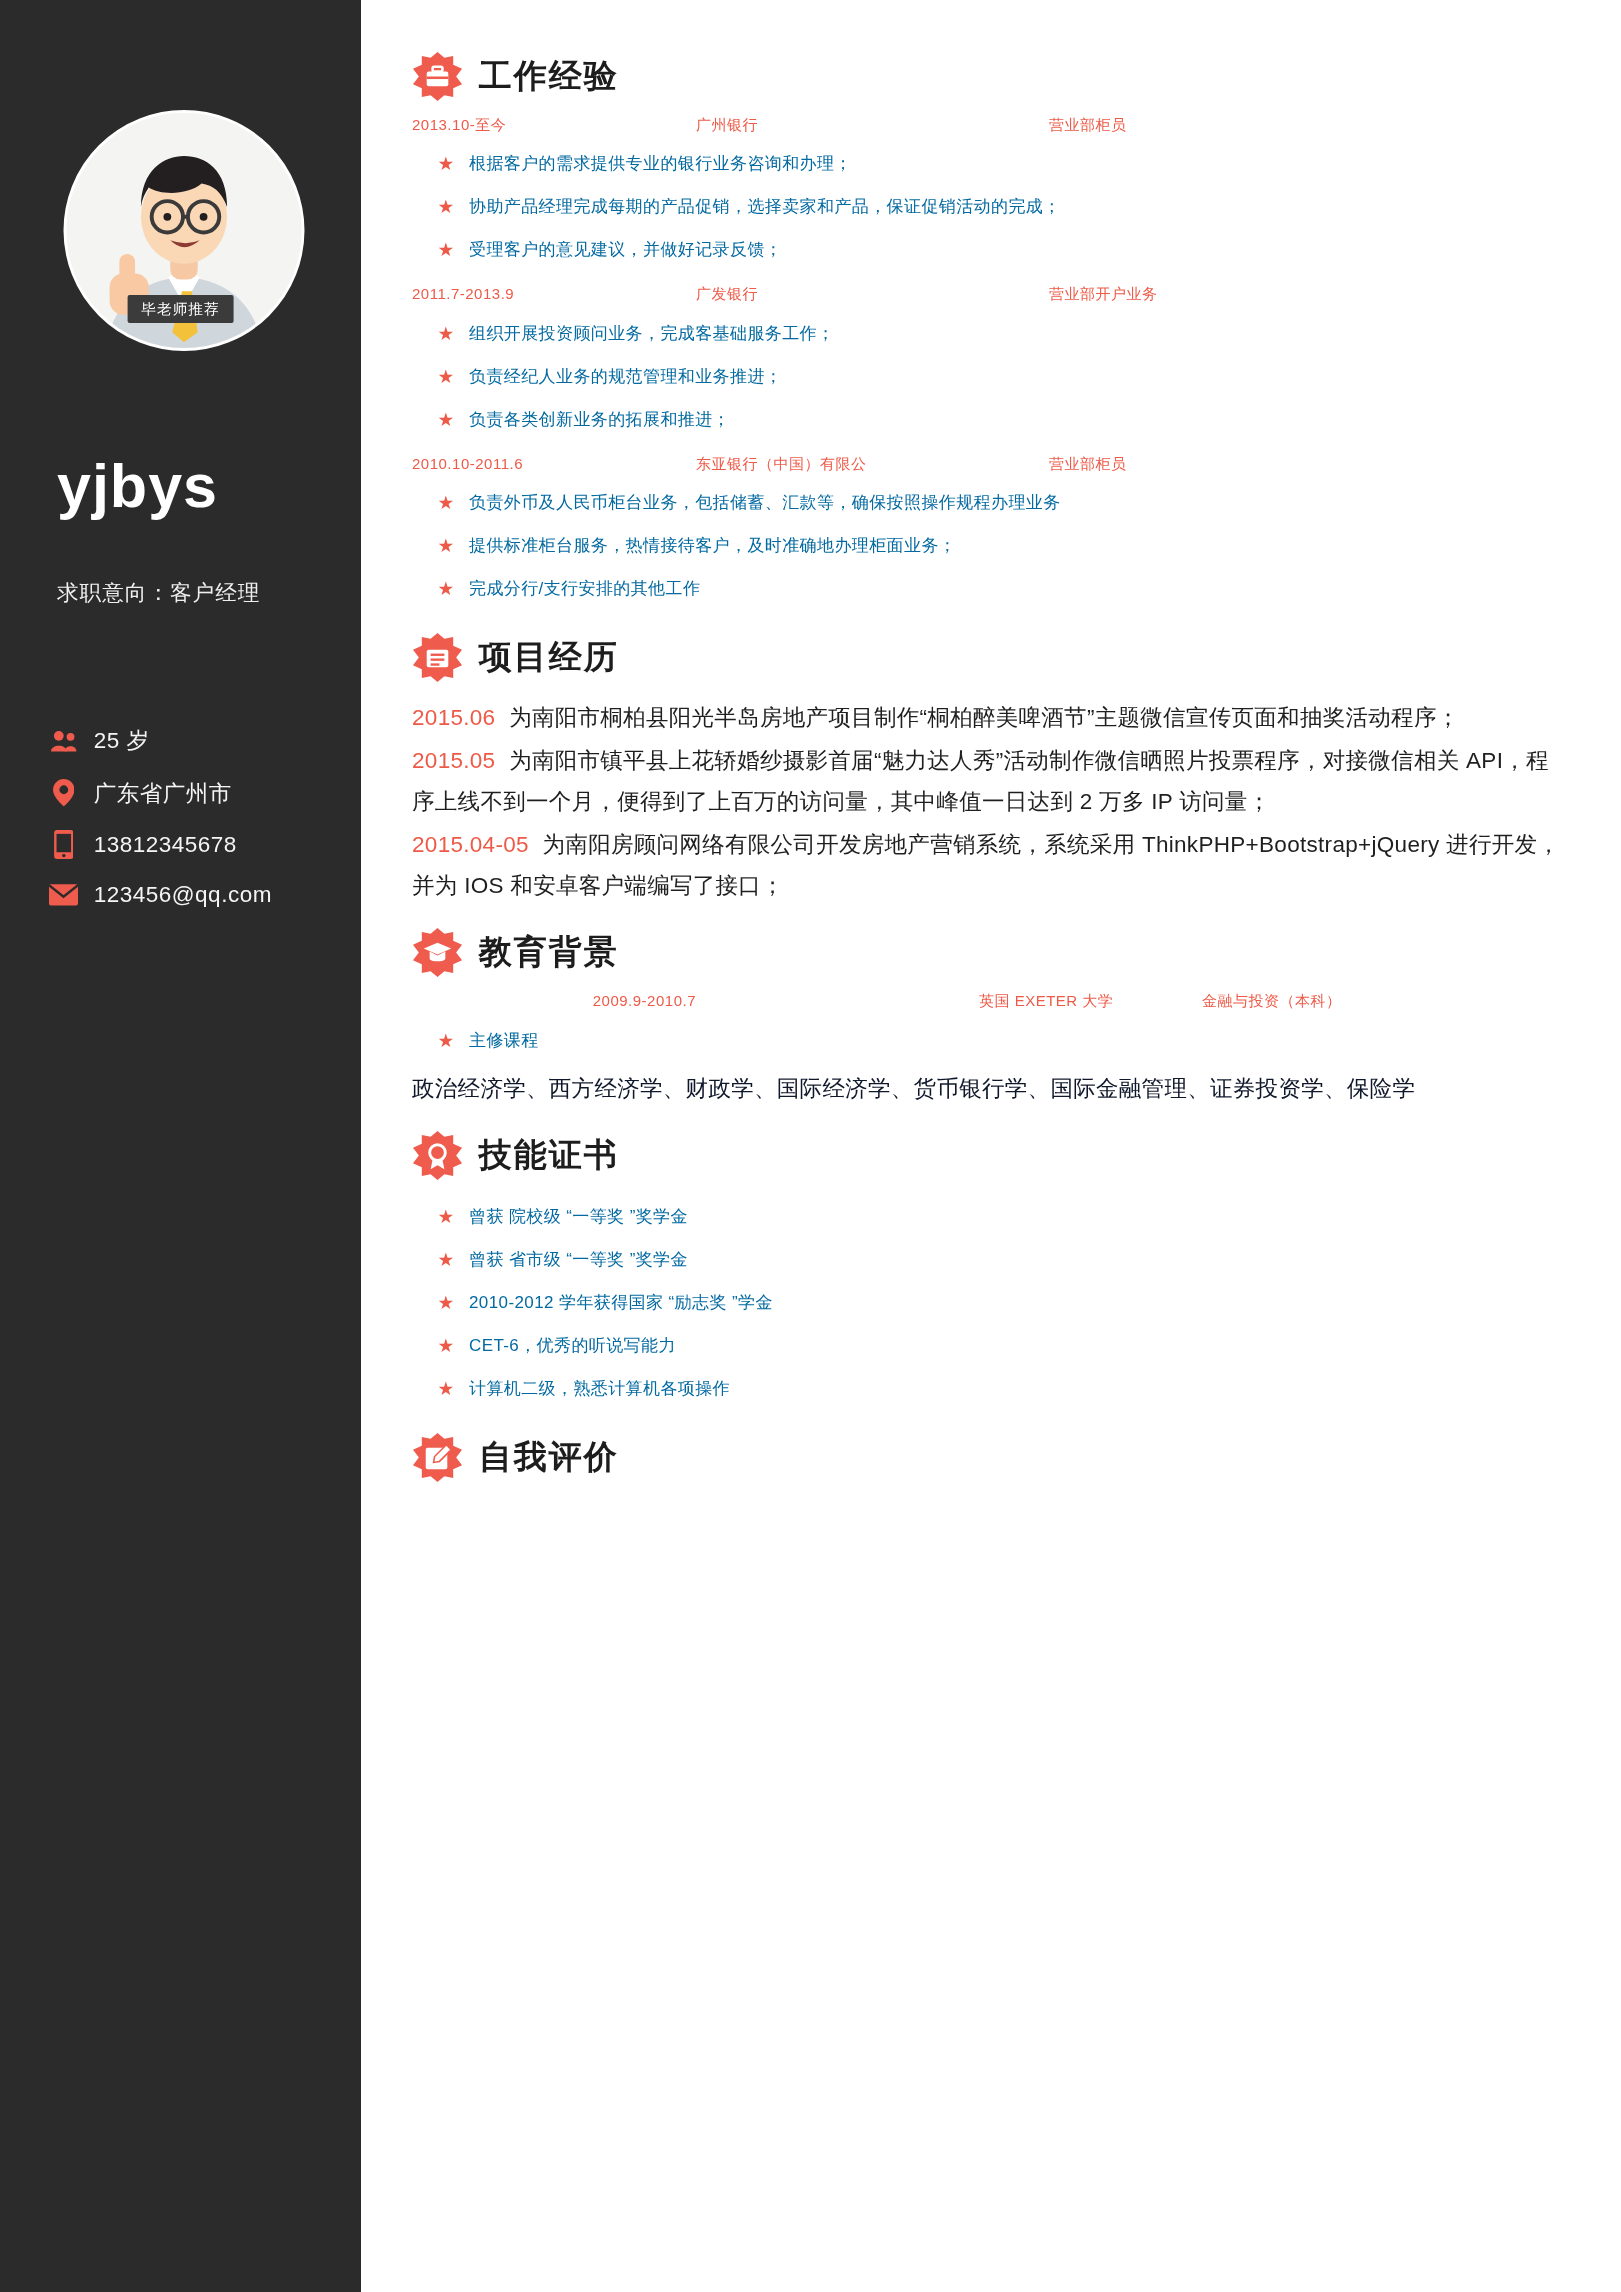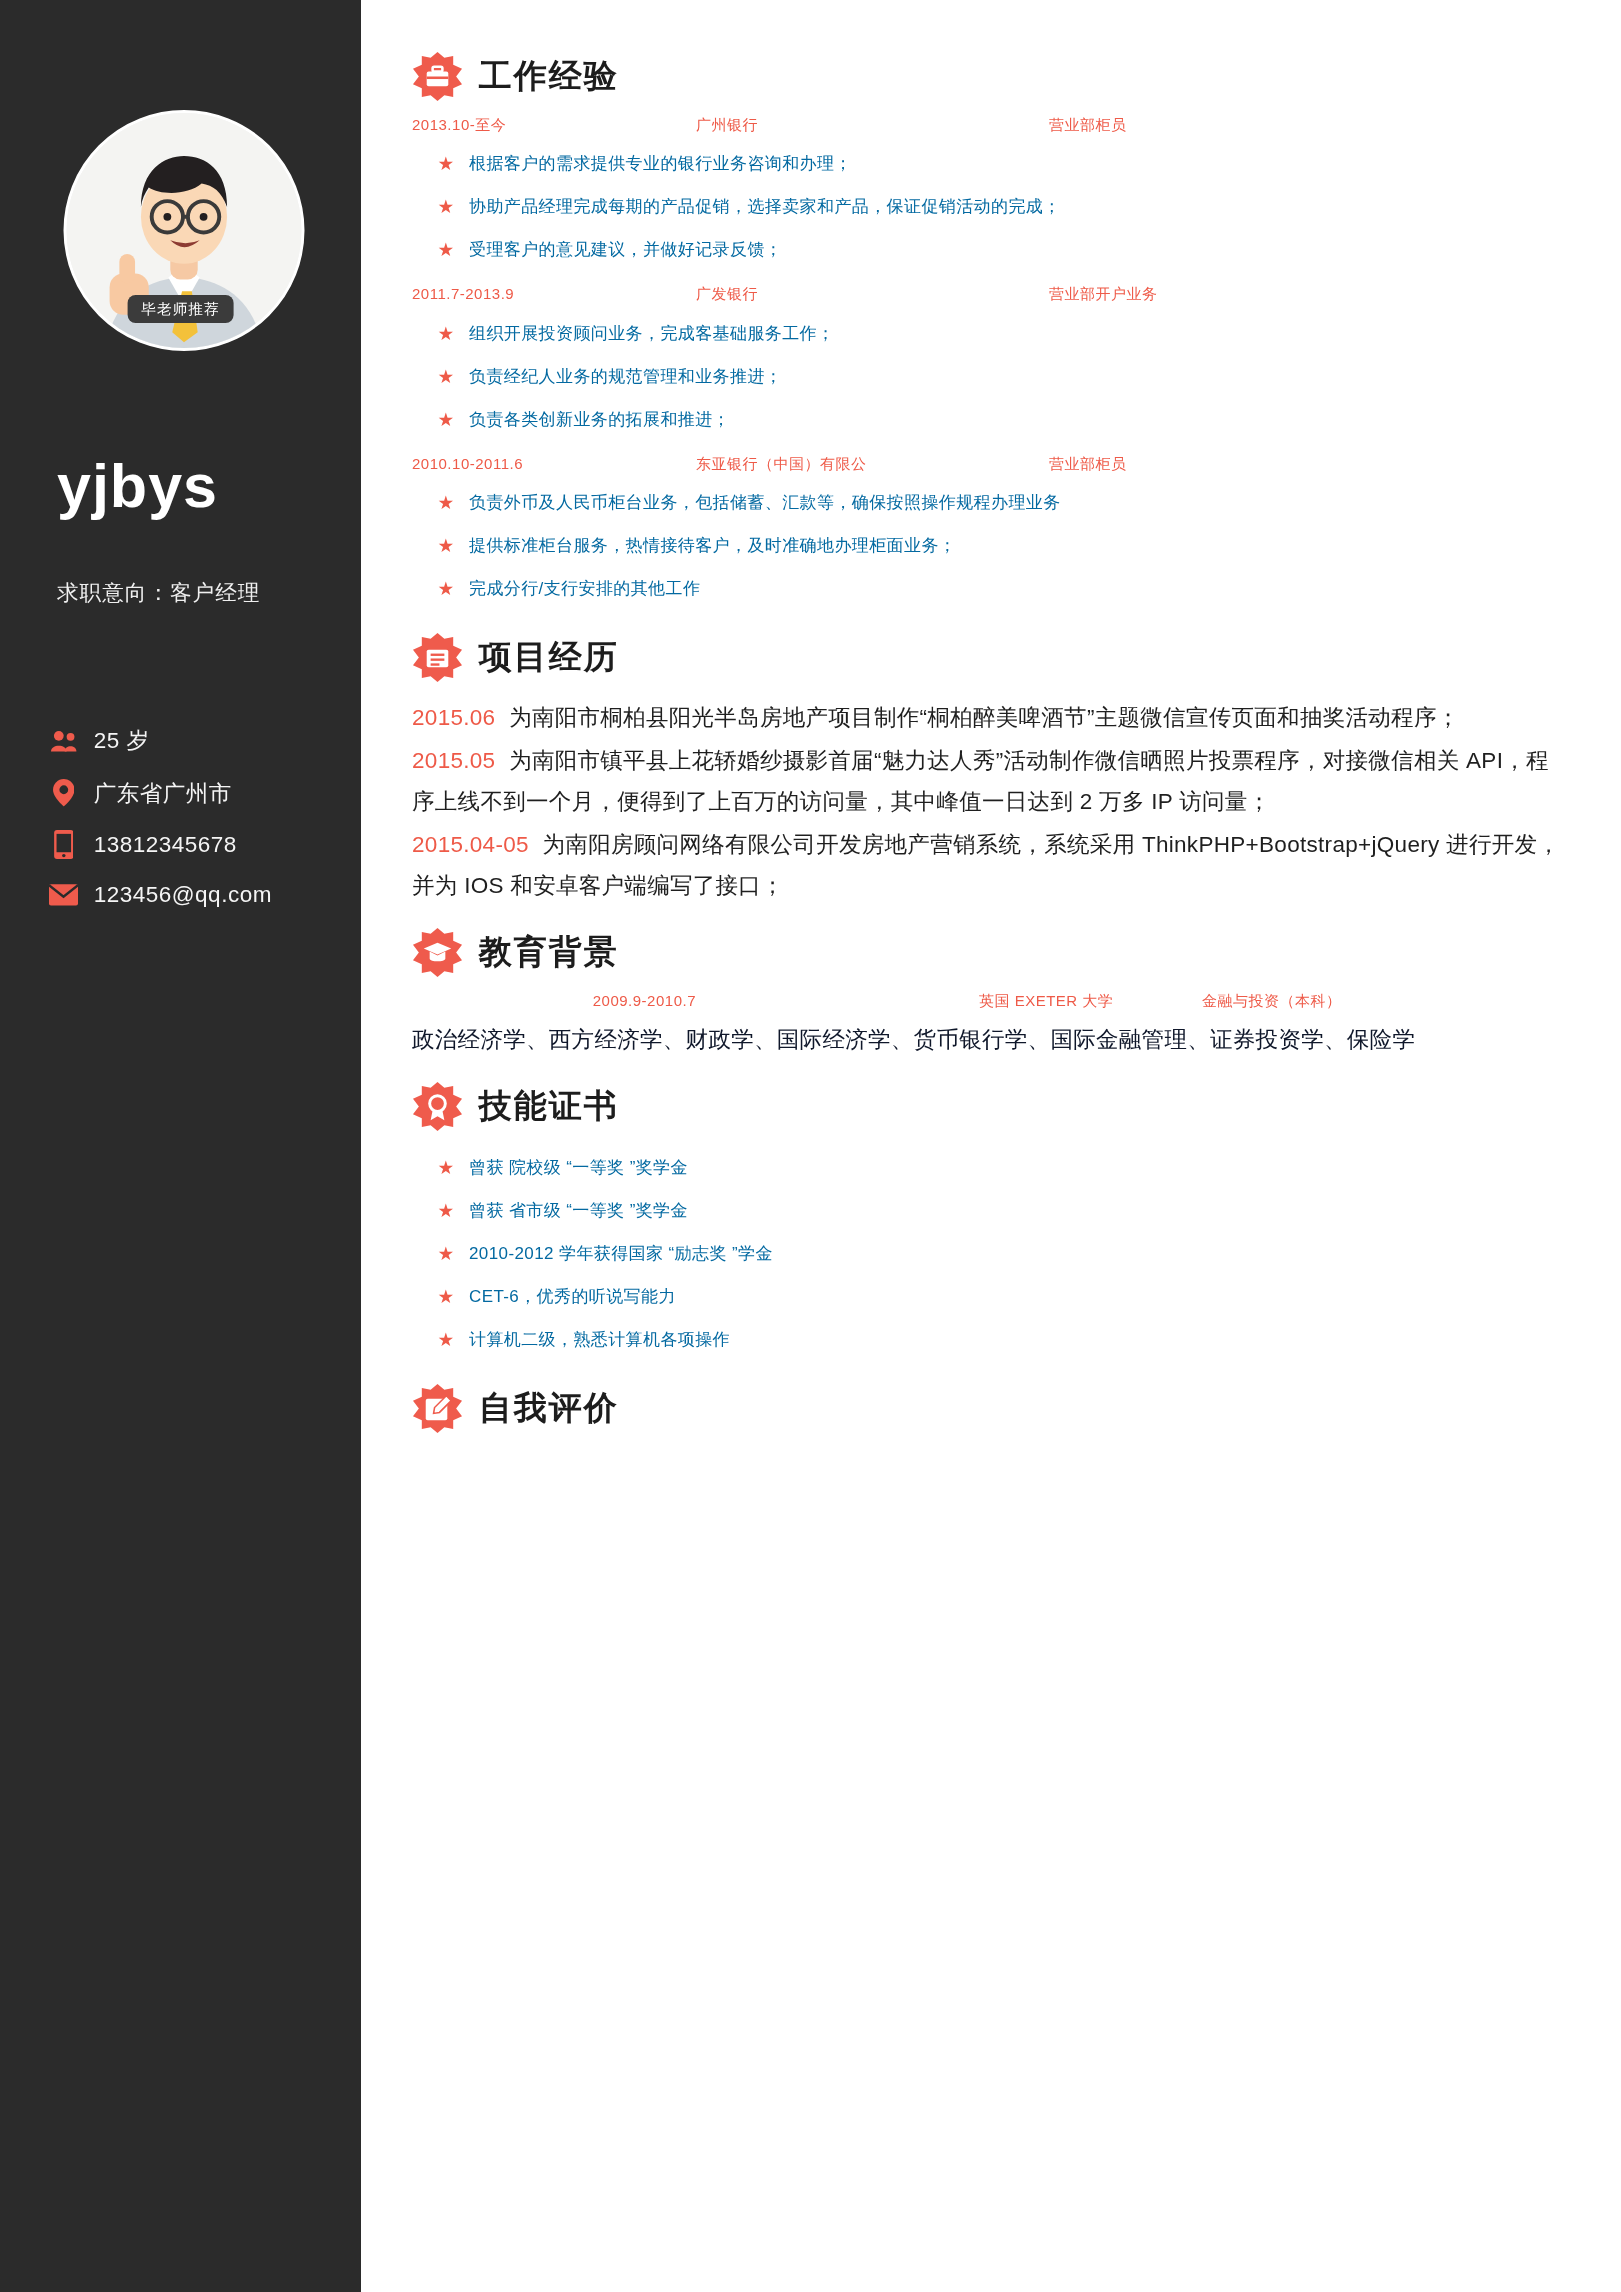--- a/index.html
+++ b/index.html
@@ -51,21 +51,21 @@
   .avatar-svg { display:block; width:100%; height:100%; }
   .avatar-badge {
     position: absolute;
     bottom: 21.6px;
     left: 50%;
     transform: translateX(-50%);
     background: #3b3b3b;
     color: #ffffff;
     font-size: 14.7px;
     padding: 4.9px 13.7px;
-    border-radius: 8px;
+    border-radius: 2px;
     white-space: nowrap;
     letter-spacing: 1px;
   }
   .name {
     position: absolute;
     top: 451px;
     left: 57px;
     font-size: 61px;
     font-weight: bold;
     letter-spacing: 1px;
@@ -380,20 +380,23 @@
         </span>
         <span class="sec-title">教育背景</span>
       </div>
 
       <div class="entry-head edu-head">
         <span class="eh-date">2009.9-2010.7</span>
         <span class="edu-head-spacer"></span>
         <span class="eh-org">英国 EXETER 大学</span>
         <span class="eh-role">金融与投资（本科）</span>
       </div>
+      <ul class="bullets">
+        <li>主修课程</li>
+      </ul>
       <p class="courses">政治经济学、西方经济学、财政学、国际经济学、货币银行学、国际金融管理、证券投资学、保险学</p>
     </section>
 
     <section class="section">
       <div class="sec-head">
         <span class="sec-badge">
           <svg viewBox="0 0 52 52">
             <path d="M26 1 L33 7 L42 5 L42 14 L51 18 L45 26 L51 34 L42 38 L42 47 L33 45 L26 51 L19 45 L10 47 L10 38 L1 34 L7 26 L1 18 L10 14 L10 5 L19 7 Z" fill="#ef5b4c"></path>
             <circle cx="26" cy="23" r="8" fill="none" stroke="#fff" stroke-width="3"></circle>
             <path d="M21 30 L19 40 L26 36 L33 40 L31 30" fill="#fff"></path>

